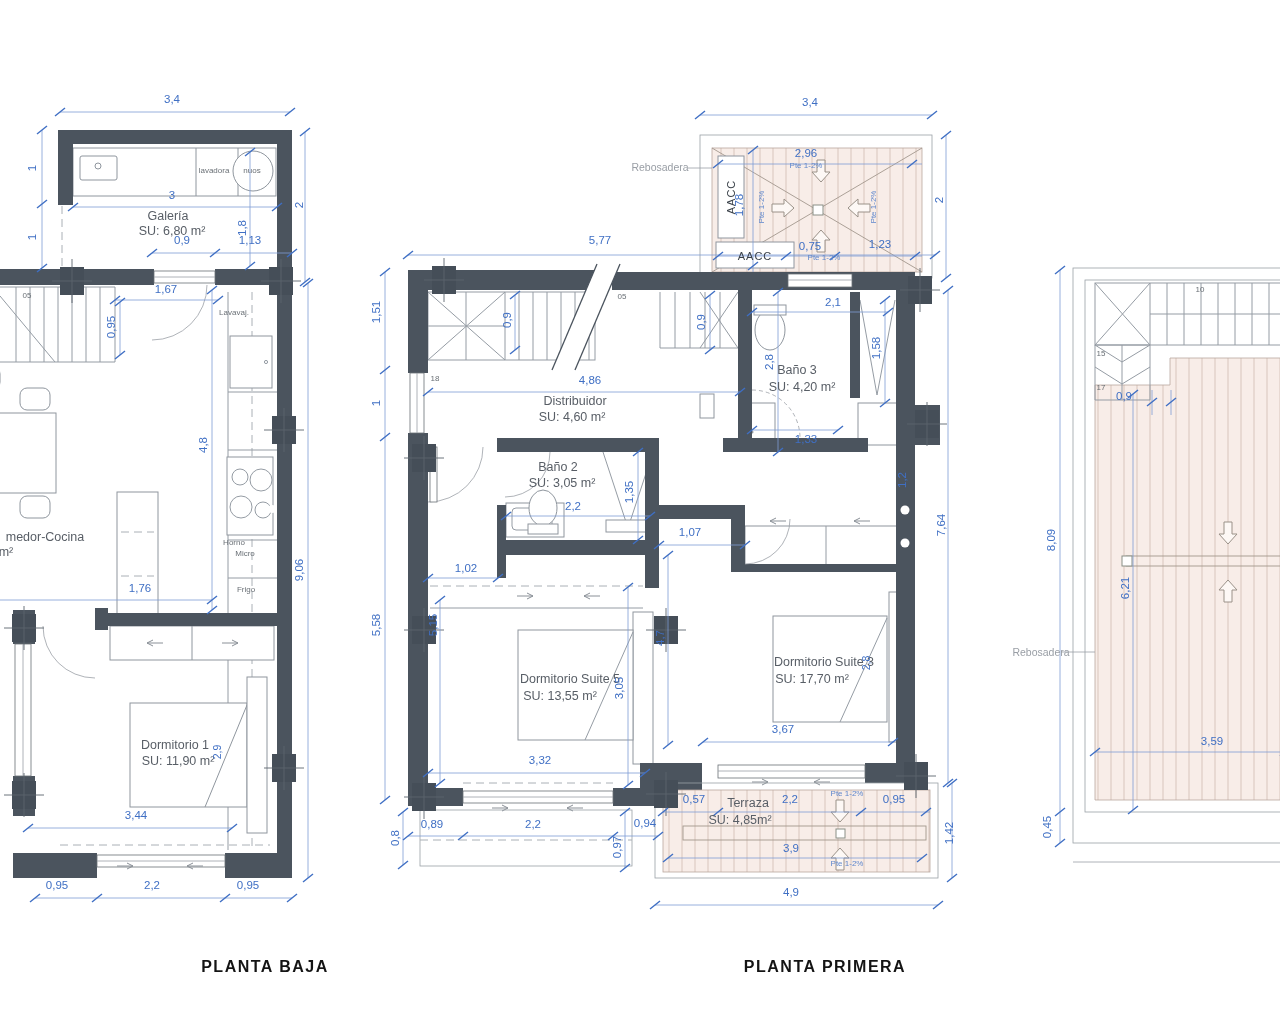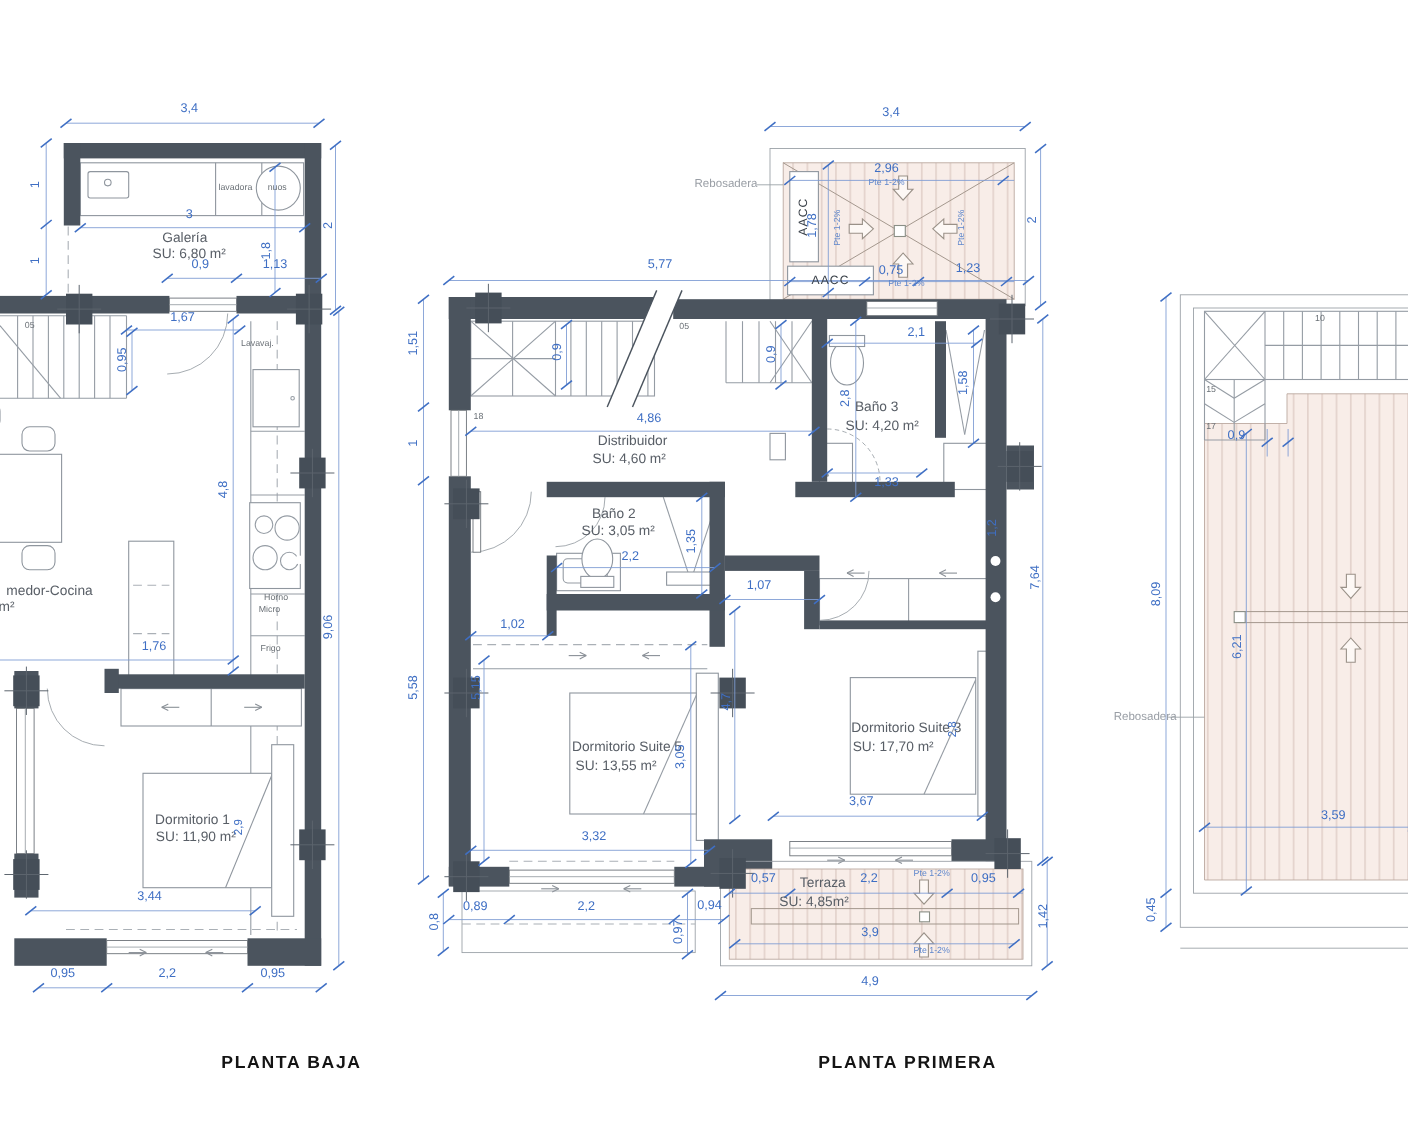--- a/index.html
+++ b/index.html
@@ -534,21 +534,21 @@
 <div class="t room" style="left:172px;top:231px">SU: 6,80 m²</div>
 <div class="t tiny" style="left:214px;top:171px">lavadora</div>
 <div class="t tiny" style="left:252px;top:171px">nuos</div>
 <div class="t tiny" style="left:27px;top:296px">05</div>
 <div class="t blue" style="left:166px;top:290px">1,67</div>
 <div class="t blue rot" style="left:112px;top:327px">0,95</div>
 <div class="t tiny" style="left:234px;top:313px">Lavavaj.</div>
 <div class="t blue rot" style="left:204px;top:445px">4,8</div>
 <div class="t blue" style="left:140px;top:589px">1,76</div>
 <div class="t blue rot" style="left:300px;top:570px">9,06</div>
-<div class="t tiny" style="left:251px;top:543px">Horno</div>
+<div class="t tiny" style="left:234px;top:543px">Horno</div>
 <div class="t tiny" style="left:245px;top:554px">Micro</div>
 <div class="t tiny" style="left:246px;top:590px">Frigo</div>
 <div class="t room" style="left:45px;top:537px">medor-Cocina</div>
 <div class="t room" style="left:6px;top:552px">m²</div>
 <div class="t room" style="left:175px;top:745px">Dormitorio 1</div>
 <div class="t room" style="left:178px;top:761px">SU: 11,90 m²</div>
 <div class="t blue rot" style="left:217px;top:752px;font-size:10.5px">2,9</div>
 <div class="t blue" style="left:136px;top:816px">3,44</div>
 <div class="t blue" style="left:57px;top:886px">0,95</div>
 <div class="t blue" style="left:152px;top:886px">2,2</div>

